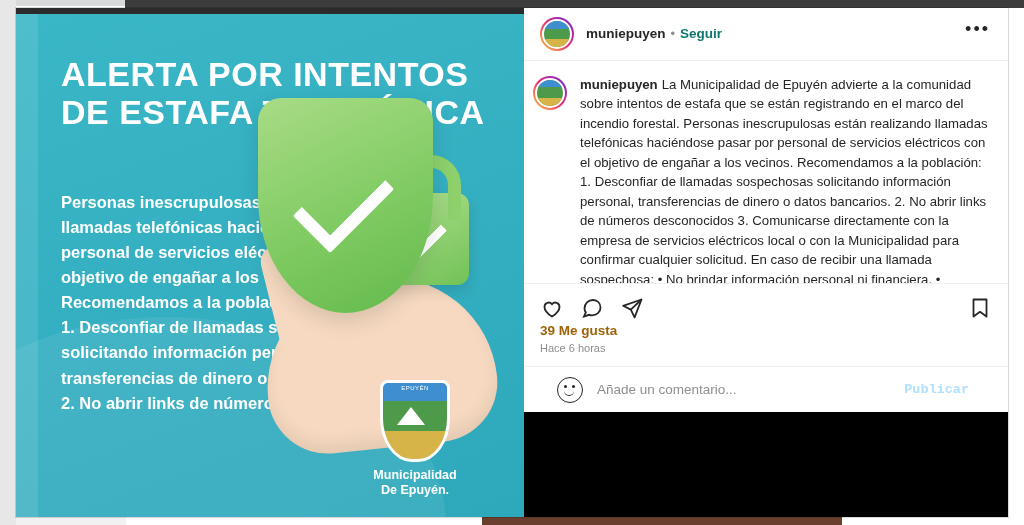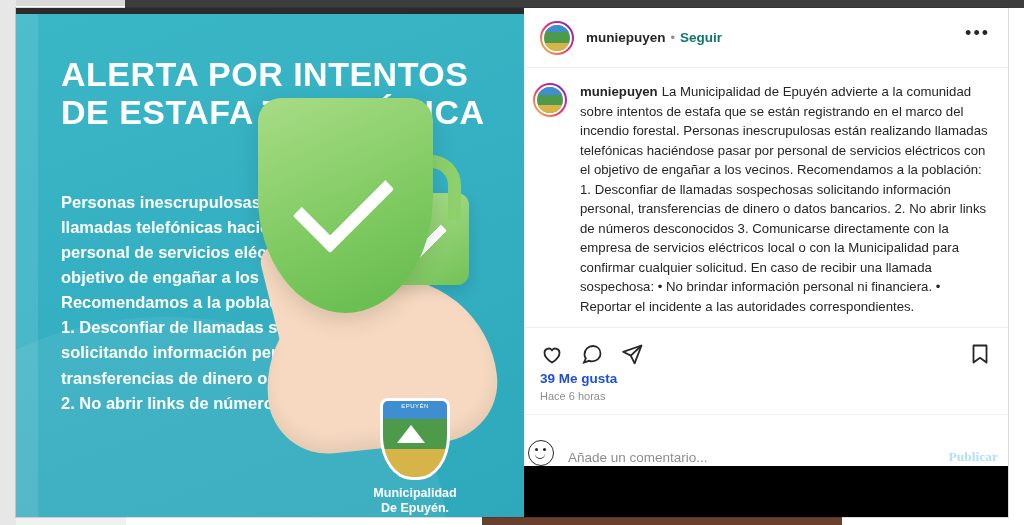--- a/index.html
+++ b/index.html
@@ -209,21 +209,21 @@
     border-left: 9px solid #ffffff;
     border-bottom: 9px solid #ffffff;
     transform: rotate(-45deg);
     border-radius: 2px;
   }
 
   
   .muni-logo {
     position: absolute;
     right: 44px;
-    bottom: 0;
+    bottom: 18px;
     width: 130px;
     text-align: center;
     color: #ffffff;
   }
   .muni-crest {
     width: 64px; height: 76px;
     margin: 0 auto 6px;
     background: linear-gradient(#f2f2f2, #dcdcdc);
     border: 3px solid #ffffff;
     border-radius: 8px 8px 32px 32px / 8px 8px 44px 44px;
@@ -255,21 +255,21 @@
   }
   .muni-name {
     font-size: 12.5px;
     font-weight: bold;
     line-height: 1.25;
   }
 
   
   .panel {
     width: 484px;
-    height: 458px;
+    height: 404px;
     background: #ffffff;
     display: flex;
     flex-direction: column;
     flex: 0 0 484px;
   }
   .post-header {
     height: 60px;
     display: flex;
     align-items: center;
     padding: 0 16px;
@@ -366,33 +366,33 @@
     cursor: pointer;
     display: flex;
     align-items: center;
   }
   .act-icon.save { margin-left: auto; margin-right: 0; }
 
   .likes {
     padding: 2px 16px 0 16px;
     font-size: 13.5px;
     font-weight: bold;
-    color: #1d4ed8;
+    color: #a16207;
   }
   .timestamp {
     padding: 4px 16px 12px 16px;
     font-size: 11px;
     color: #8e8e8e;
   }
   .comment-bar {
     border-top: 1px solid #efefef;
     height: 52px;
     display: flex;
-    align-items: flex-end;
-    padding: 0 4px;
+    align-items: center;
+    padding: 0 33px;
     box-sizing: border-box;
   }
   .emoji-btn {
     width: 24px; height: 24px;
     border-radius: 50%;
     border: 1.6px solid #262626;
     position: relative;
     flex: 0 0 24px;
     cursor: pointer;
   }
@@ -424,21 +424,21 @@
     font-family: "Liberation Sans", sans-serif;
   }
   .comment-input::placeholder { color: #8e8e8e; }
   .publish-btn {
     font-size: 13.5px;
     font-weight: bold;
     color: #b2dffc;
     cursor: pointer;
     background: none;
     border: none;
-    font-family: Liberation Serif, serif;
+    font-family: Liberation Mono, monospace;
   }
 </style>
 </head>
 <body>
 
 <div class="page-bg">
   <div class="bg-strip-top"></div>
   <div class="bg-dark-panel"></div>
   <div class="bg-strip-left"></div>
   <div class="bg-left-gray"></div>

